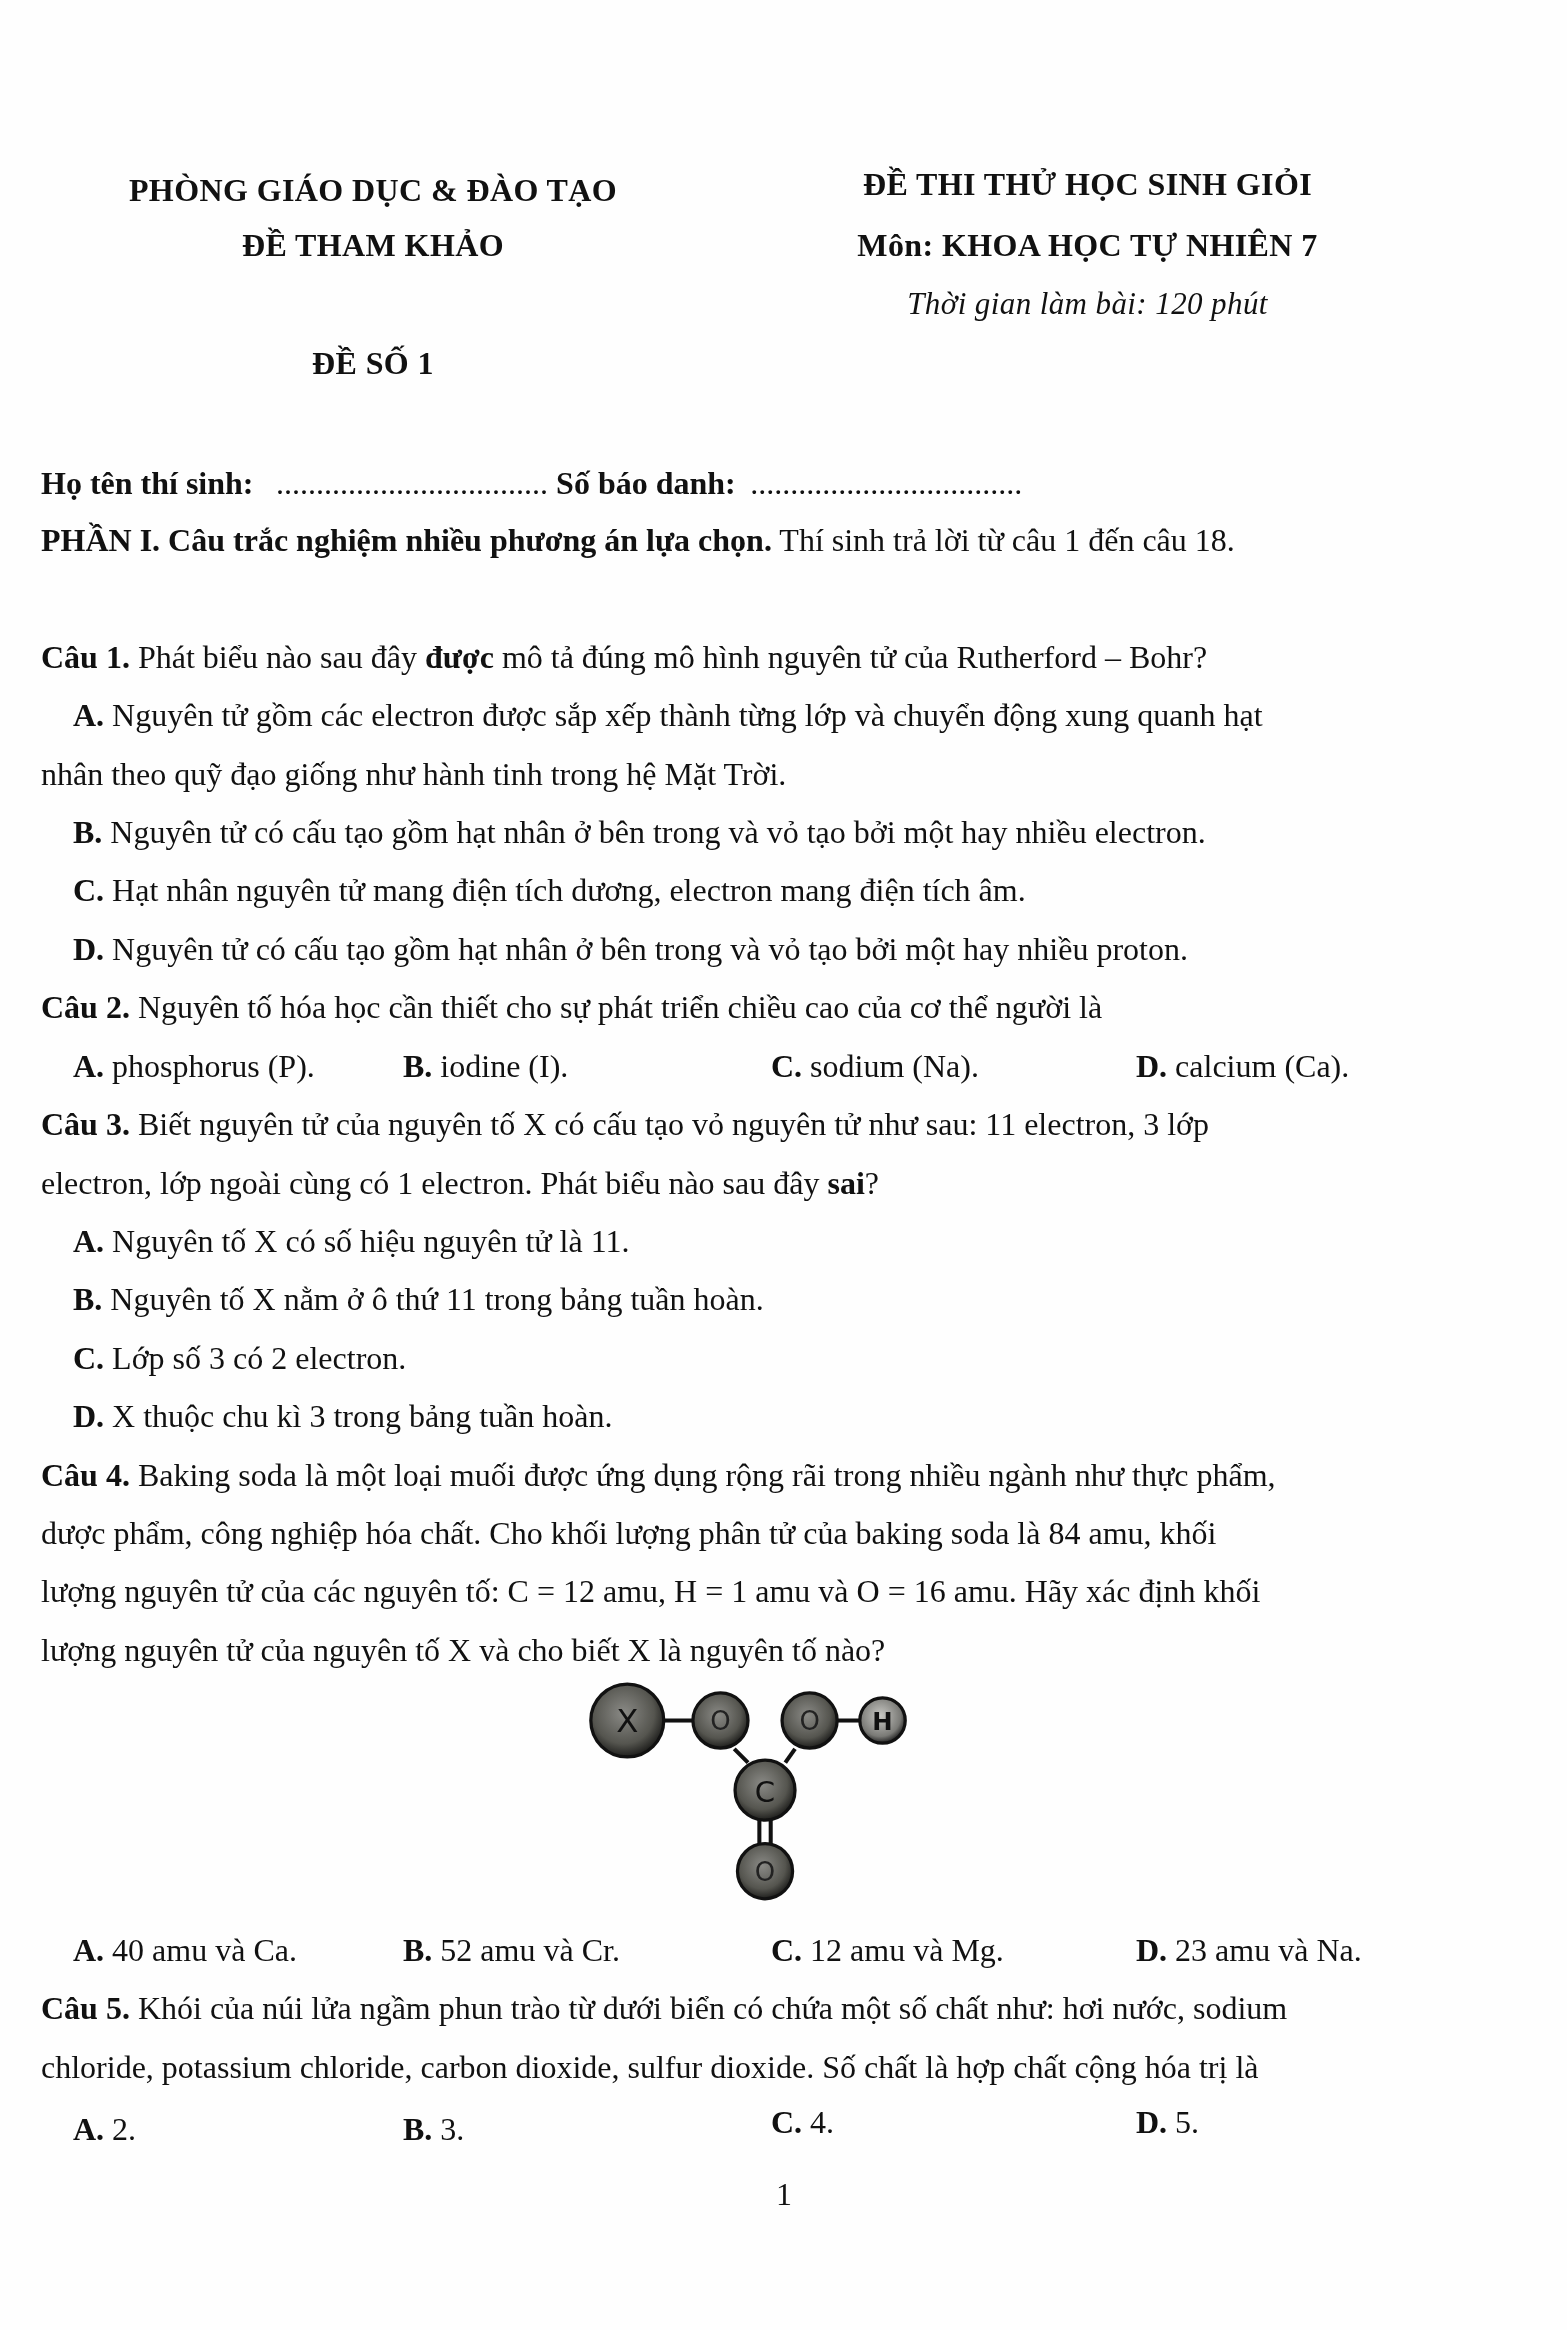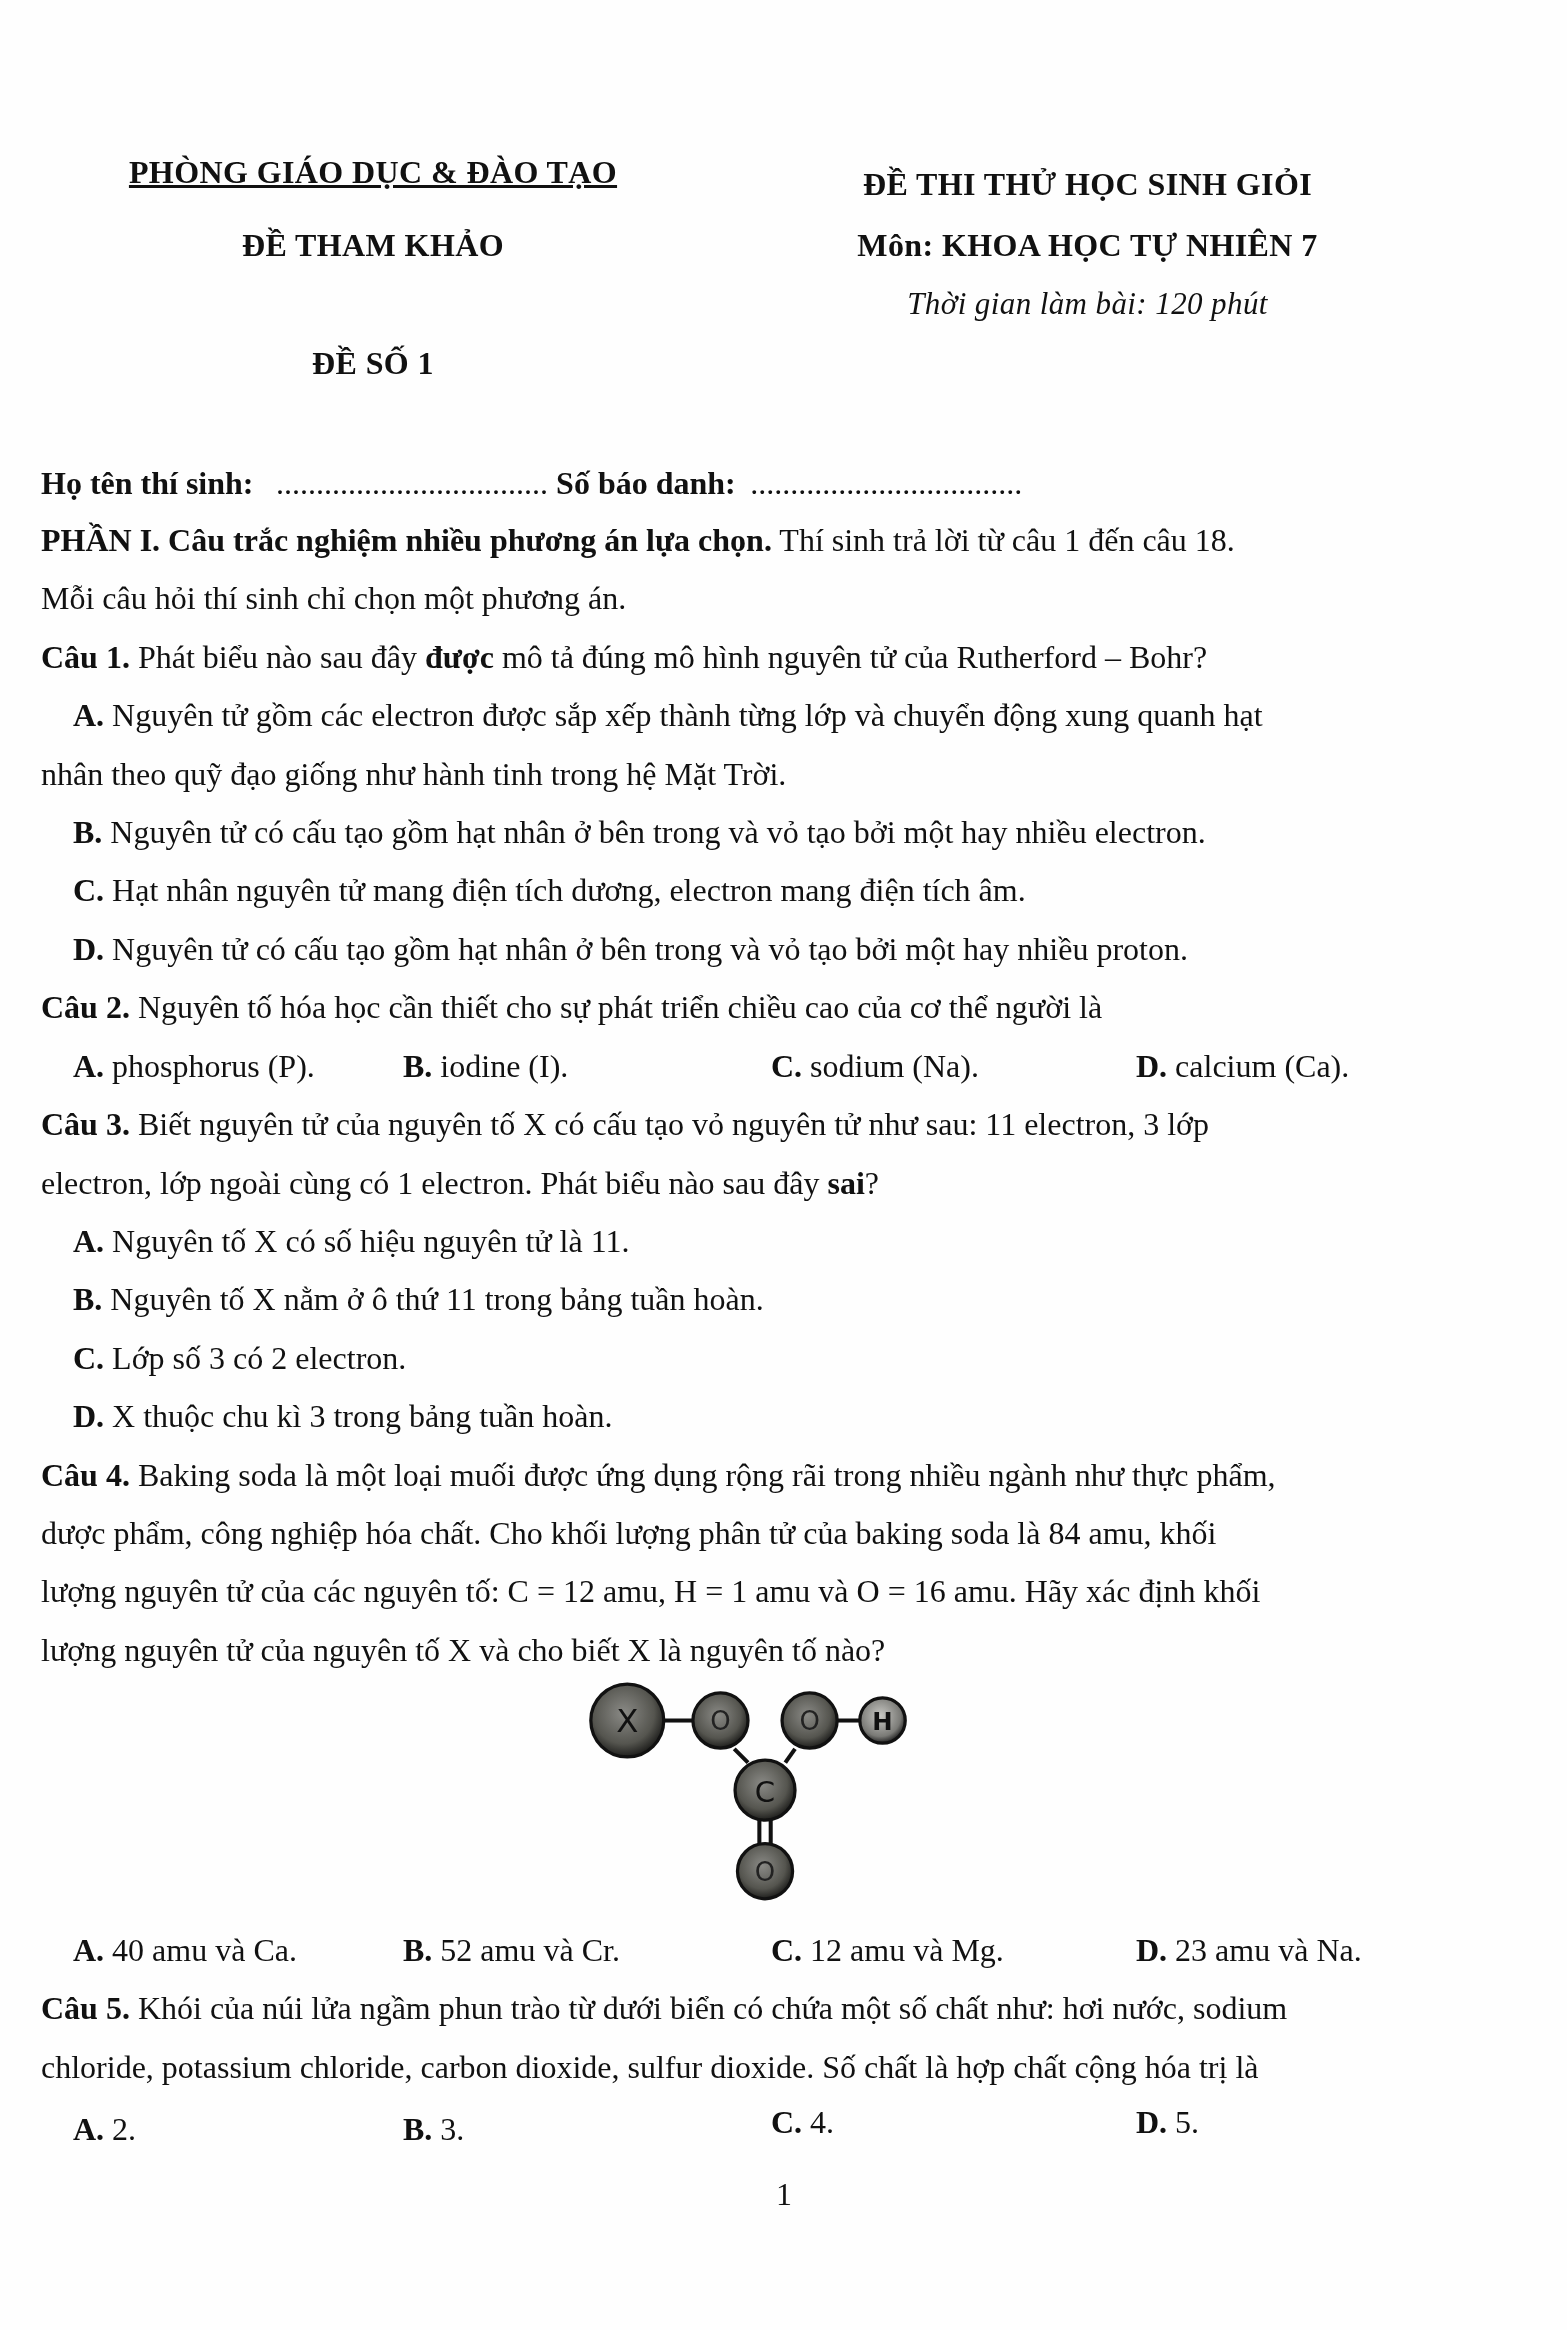--- a/index.html
+++ b/index.html
@@ -23,39 +23,38 @@
     .cont { left: 41px; }
     .grid-opt { font-size: 32px; line-height: 39px; }
     .molecule { position: absolute; left: 568px; top: 1680px; width: 373px; height: 235px; }
     .page-num { font-size: 32px; left: 0; width: 1568px; text-align: center; }
   </style>
 </head>
 <body>
 
 <div class="page">
 
-  <div class="abs hdr hdr-left" style="top:154px;text-decoration:underline;">PHÒNG GIÁO DỤC &amp; ĐÀO TẠO</div>
+  <div class="abs hdr hdr-left" style="top:172px;">PHÒNG GIÁO DỤC &amp; ĐÀO TẠO</div>
   <div class="abs hdr hdr-left" style="top:227px;">ĐỀ THAM KHẢO</div>
   <div class="abs hdr hdr-left" style="top:345px;">ĐỀ SỐ 1</div>
 
   <div class="abs hdr hdr-right" style="top:166px;">ĐỀ THI THỬ HỌC SINH GIỎI</div>
   <div class="abs hdr hdr-right" style="top:227px;">Môn: KHOA HỌC TỰ NHIÊN 7</div>
   <div class="abs hdr hdr-right italic" style="top:286px; font-size:31px;">Thời gian làm bài: 120 phút</div>
 
   <div class="abs line" style="left:41px; top:464px;">
     <span class="b">Họ tên thí sinh:</span>
     <span style="margin-left:14.6px;">..................................</span>
     <span class="b">Số báo danh:</span>
     <span style="margin-left:6.5px;">..................................</span>
   </div>
 
   <div class="abs line" style="left:41px; top:521px;">
     <span class="b">PHẦN I. Câu trắc nghiệm nhiều phương án lựa chọn.</span><span> Thí sinh trả lời từ câu 1 đến câu 18.</span>
   </div>
-  <div class="abs line" style="left:41px; top:579px;">Mỗi câu hỏi thí sinh chỉ chọn một phương án.</div>
 
   <div class="abs line q" style="top:638px;">
     <span class="b">Câu 1.</span><span> Phát biểu nào sau đây </span><span class="b">được</span><span> mô tả đúng mô hình nguyên tử của Rutherford – Bohr?</span>
   </div>
   <div class="abs line opt" style="top:696px;">
     <span class="b">A.</span><span> Nguyên tử gồm các electron được sắp xếp thành từng lớp và chuyển động xung quanh hạt</span>
   </div>
   <div class="abs line cont" style="top:755px;">nhân theo quỹ đạo giống như hành tinh trong hệ Mặt Trời.</div>
   <div class="abs line opt" style="top:813px;">
     <span class="b">B.</span><span> Nguyên tử có cấu tạo gồm hạt nhân ở bên trong và vỏ tạo bởi một hay nhiều electron.</span>

